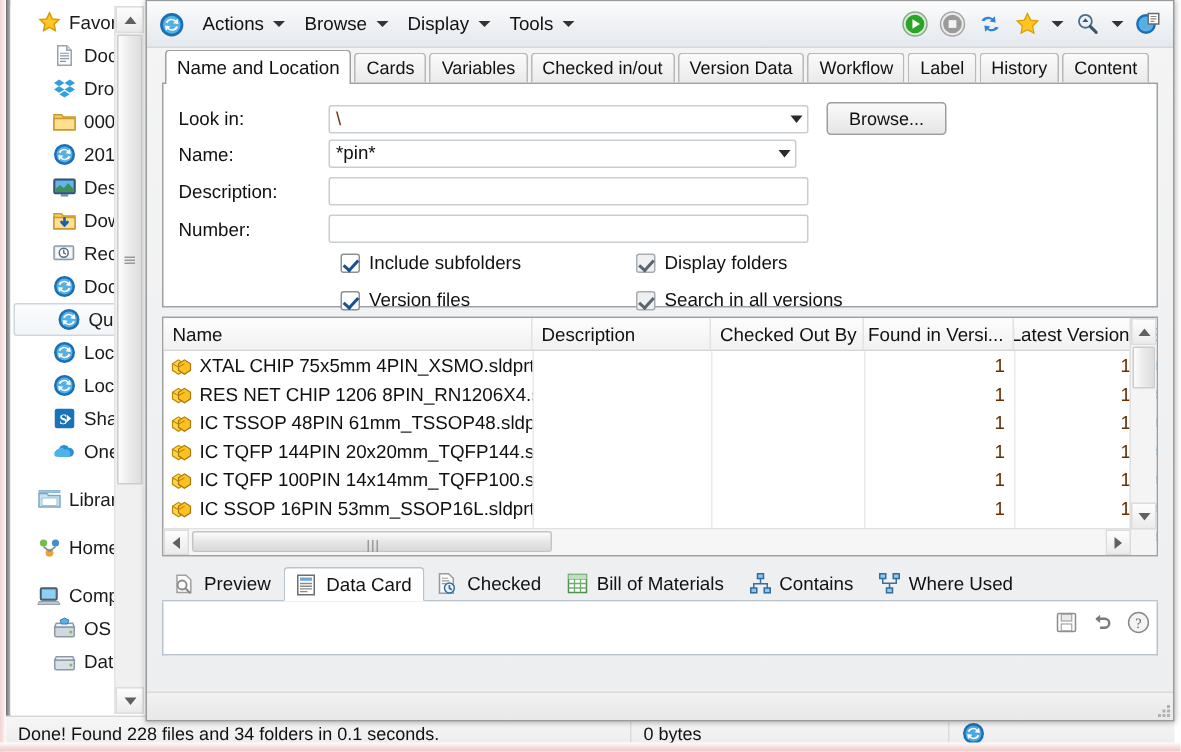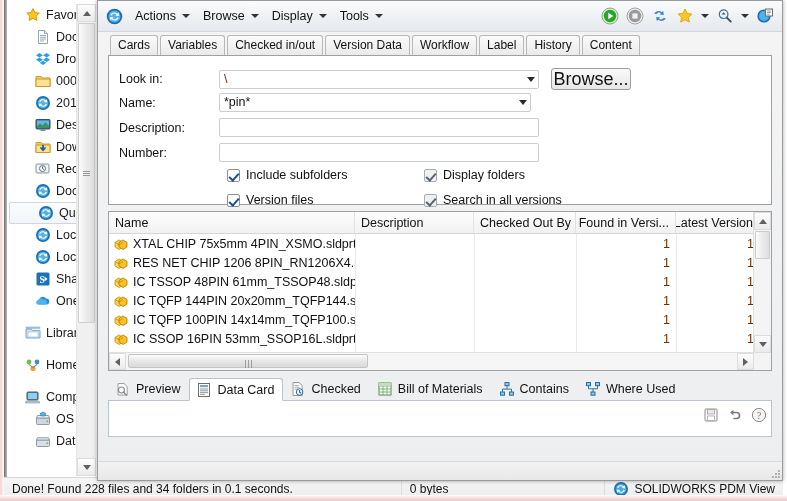--- a/index.html
+++ b/index.html
@@ -88,21 +88,21 @@
      border:1px solid #a0a0a0;box-sizing:border-box;}
   .frow{position:absolute;display:flex;align-items:center;}
   .flabel{font-size:12.5px;color:#111;}
   .fin{box-sizing:border-box;height:19px;background:#fff;border:1px solid #c9cdd2;
      font-size:12.5px;color:#111;padding:0 4px;line-height:17px;display:flex;align-items:center;
      border-radius:2px;}
   .fin.red{color:#7a2b10;}
   .combo{position:relative;}
   .combo .dd{position:absolute;right:3px;top:6px;width:0;height:0;
      border-left:4px solid transparent;border-right:4px solid transparent;border-top:5px solid #2b2b2b;}
-  .btn{box-sizing:border-box;height:22px;padding:0 10px;font-size:18px;color:#111;
+  .btn{box-sizing:border-box;height:22px;padding:0 10px;font-size:12px;color:#111;
      background:linear-gradient(to bottom,#fafafa,#e6e6e6);border:1px solid #9d9d9d;
      border-radius:3px;display:flex;align-items:center;justify-content:center;}
   .cbrow{position:absolute;display:flex;align-items:center;font-size:12.5px;color:#111;}
   .cb{width:13px;height:13px;box-sizing:border-box;border:1px solid #8b9198;background:#fff;
      margin-right:6px;position:relative;border-radius:2px;}
   .cb.dis{background:#eef0f1;border-color:#a8adb2;}
   .cb:after{content:"";position:absolute;left:3px;top:1px;width:4px;height:8px;
      border:solid #17528f;border-width:0 2px 2px 0;transform:rotate(42deg);}
   .cb.dis:after{border-color:#5a6470;}
 
@@ -349,21 +349,20 @@
       <div class="seg" style="width:195px;">0 bytes</div>
       <div class="seg" style="border-right:none;">
         <span class="ico">
           <svg width="16" height="16" viewBox="0 0 16 16">
               <circle cx="8" cy="8" r="7" fill="#1b6fb5"></circle>
               <circle cx="8" cy="8" r="5.4" fill="#4aa7e0"></circle>
               <path d="M4 6.5a4.2 4.2 0 016.6-1.2l1.1-1.1.5 3.4-3.4-.5 1.1-1.1A2.8 2.8 0 005.3 7z" fill="#fff"></path>
               <path d="M12 9.5a4.2 4.2 0 01-6.6 1.2l-1.1 1.1-.5-3.4 3.4.5-1.1 1.1a2.8 2.8 0 004.6-1.2z" fill="#fff"></path>
             </svg>
         </span>
-        <span style="margin-left:6px;">SOLIDWORKS PDM View</span>
       </div>
     </div>
     <div class="exp-bottom-edge"></div>
   </div>
 
   <div class="pdm">
     <div class="pdm-inner">
 
       <div class="toolbar">
         <span class="ico" style="margin:0 6px 0 4px;">
@@ -437,20 +436,21 @@
                 <circle cx="8" cy="9" r="6.6" fill="#1b6fb5"></circle>
                 <circle cx="8" cy="9" r="5" fill="#55b0e6"></circle>
                 <rect x="9.5" y="2" width="7" height="7" fill="#fff" stroke="#6b6b6b"></rect>
                 <path d="M11 4h4M11 5.6h4M11 7.2h2.6" stroke="#888" stroke-width=".8"></path>
               </svg>
           </span>
         </div>
       </div>
 
       <div class="tabstrip" id="tabstrip">
+          <div class="tab active">Name and Location</div>
           <div class="tab">Cards</div>
           <div class="tab">Variables</div>
           <div class="tab">Checked in/out</div>
           <div class="tab">Version Data</div>
           <div class="tab">Workflow</div>
           <div class="tab">Label</div>
           <div class="tab">History</div>
           <div class="tab">Content</div>
         </div>
 

